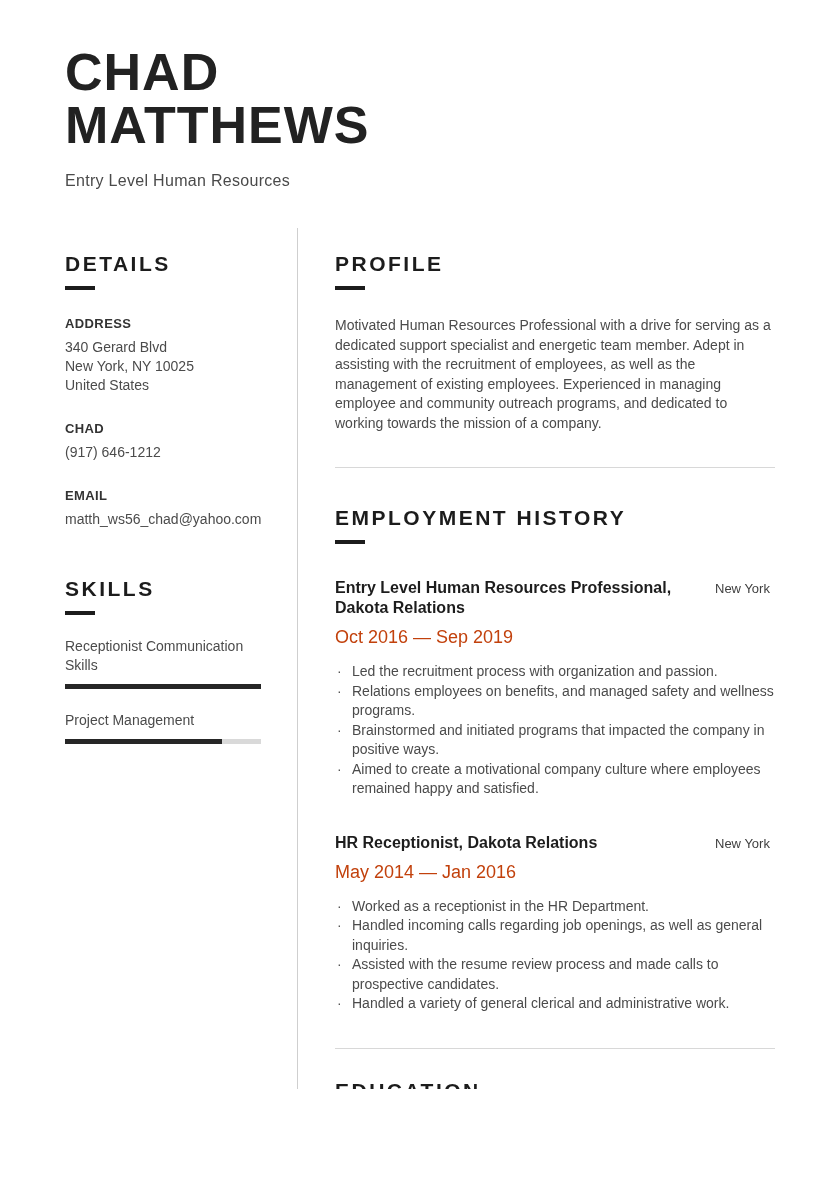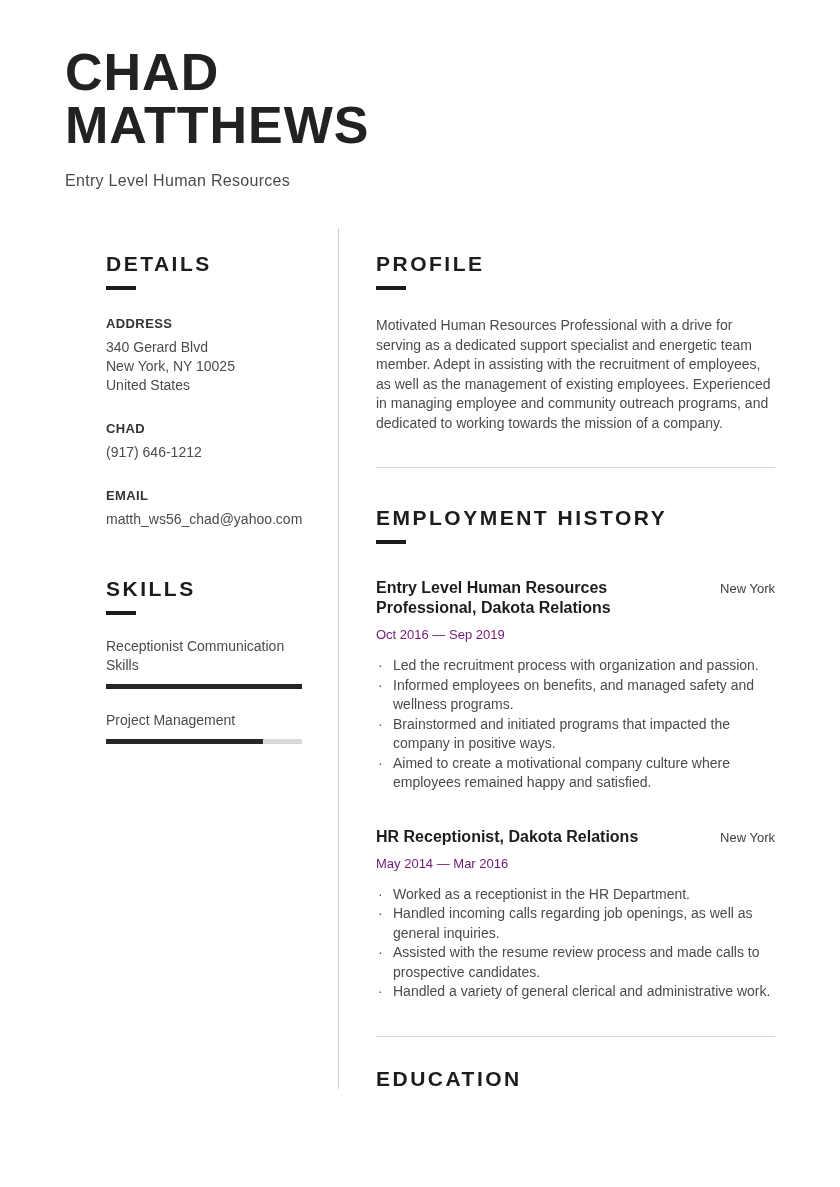--- a/index.html
+++ b/index.html
@@ -30,21 +30,21 @@
     letter-spacing: 0.3px;
     color: #4a4a4a;
   }
   
   .columns {
     display: flex;
     margin-top: 38px;
     padding: 0 65px;
     align-items: stretch;
   }
-  .col-left { width: 196px; flex-shrink: 0; padding-top: 24px; margin-left: 41px; }
+  .col-left { width: 196px; flex-shrink: 0; padding-top: 24px; }
   .vdivider {
     width: 1px;
     background: #cfcfcf;
     margin-left: 36px;
     height: 917px;
     flex-shrink: 0;
   }
   .col-right { flex: 1; padding-left: 37px; padding-top: 24px; }
   
   .section-title {
@@ -105,21 +105,21 @@
     font-weight: 700;
     color: #1d1d1d;
     max-width: 380px;
   }
   .job-location {
     font-size: 13px;
     color: #3f3f3f;
     white-space: nowrap;
     margin-top: 3px;
   }
-  .job-dates { margin-top: 9px; font-size: 13px; color: #701a75; }
+  .job-dates { margin-top: 9px; font-size: 18px; color: #c2410c; }
   .job-bullets { margin-top: 14px; list-style: none; }
   .job-bullets li {
     position: relative;
     padding-left: 17px;
     font-size: 14px;
     line-height: 19.5px;
     color: #4b4b4b;
   }
   .job-bullets li::before {
     content: "\00B7";
@@ -204,32 +204,32 @@
         <div class="title-rule"></div>
 
         <article class="job">
           <div class="job-head">
             <h3 class="job-title">Entry Level Human Resources Professional, Dakota Relations</h3>
             <div class="job-location">New York</div>
           </div>
           <div class="job-dates">Oct 2016 — Sep 2019</div>
           <ul class="job-bullets">
             <li>Led the recruitment process with organization and passion.</li>
-            <li>Informed employees on benefits, and managed safety and wellness programs.</li>
+            <li>Relations employees on benefits, and managed safety and wellness programs.</li>
             <li>Brainstormed and initiated programs that impacted the company in positive ways.</li>
             <li>Aimed to create a motivational company culture where employees remained happy and satisfied.</li>
           </ul>
         </article>
 
         <article class="job">
           <div class="job-head">
             <h3 class="job-title">HR Receptionist, Dakota Relations</h3>
             <div class="job-location">New York</div>
           </div>
-          <div class="job-dates">May 2014 — Mar 2016</div>
+          <div class="job-dates">May 2014 — Jan 2016</div>
           <ul class="job-bullets">
             <li>Worked as a receptionist in the HR Department.</li>
             <li>Handled incoming calls regarding job openings, as well as general inquiries.</li>
             <li>Assisted with the resume review process and made calls to prospective candidates.</li>
             <li>Handled a variety of general clerical and administrative work.</li>
           </ul>
         </article>
       </section>
 
       <hr class="section-divider">

